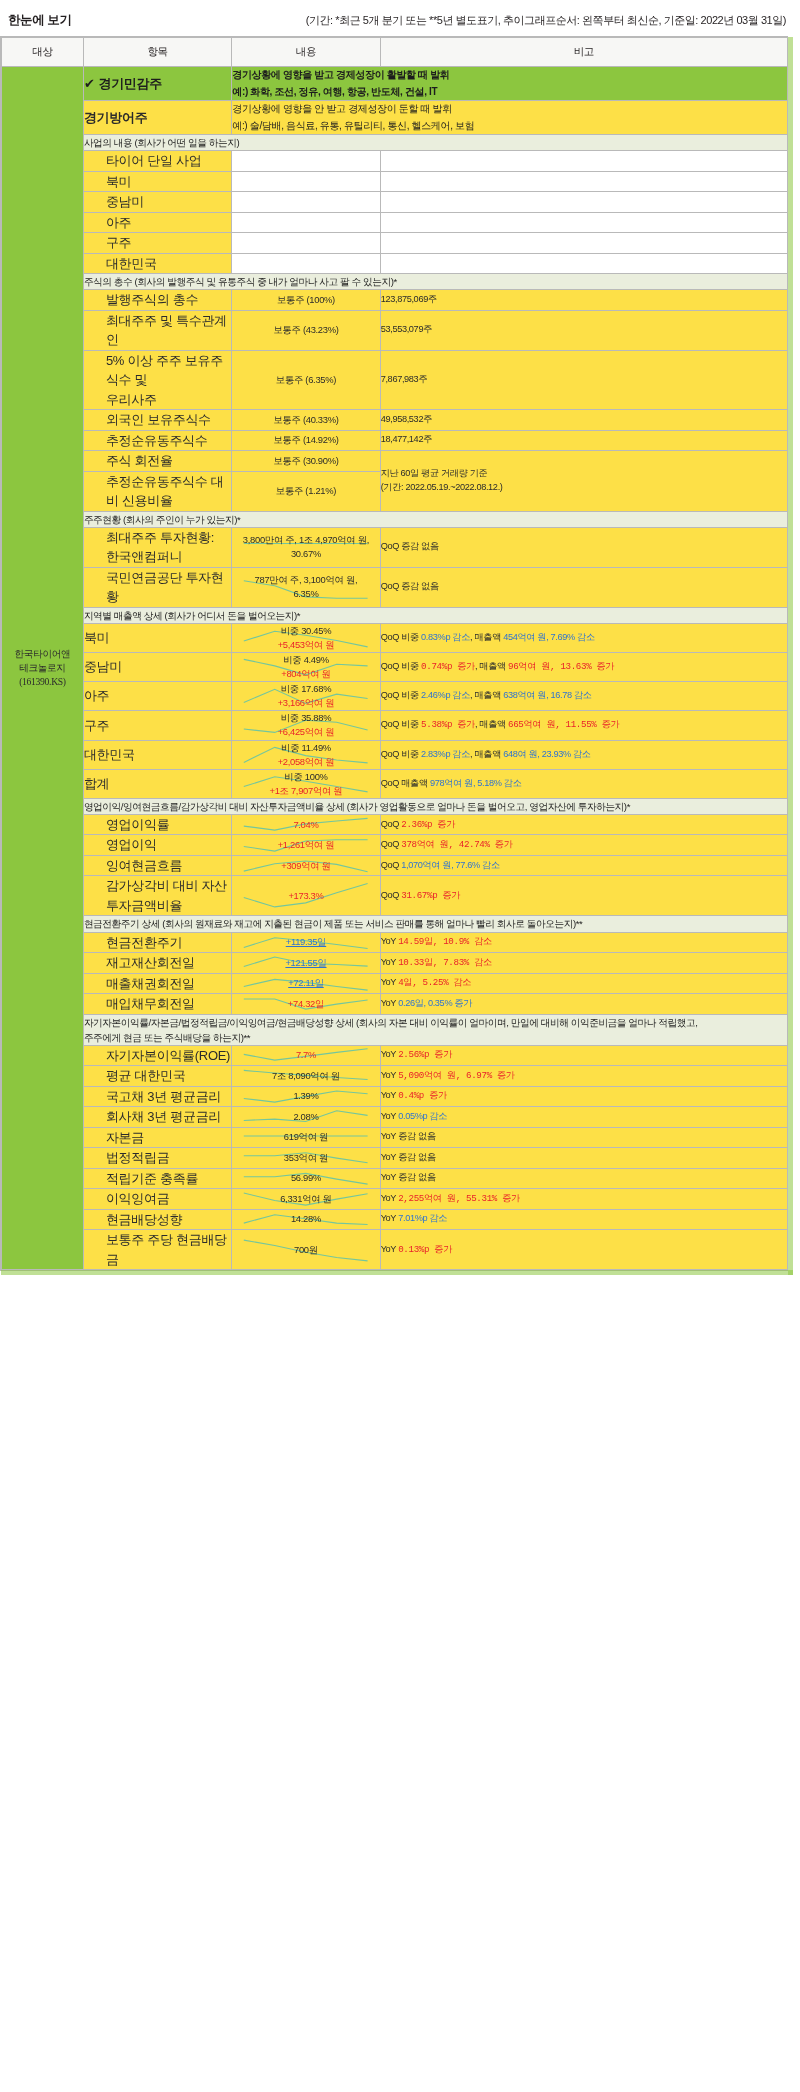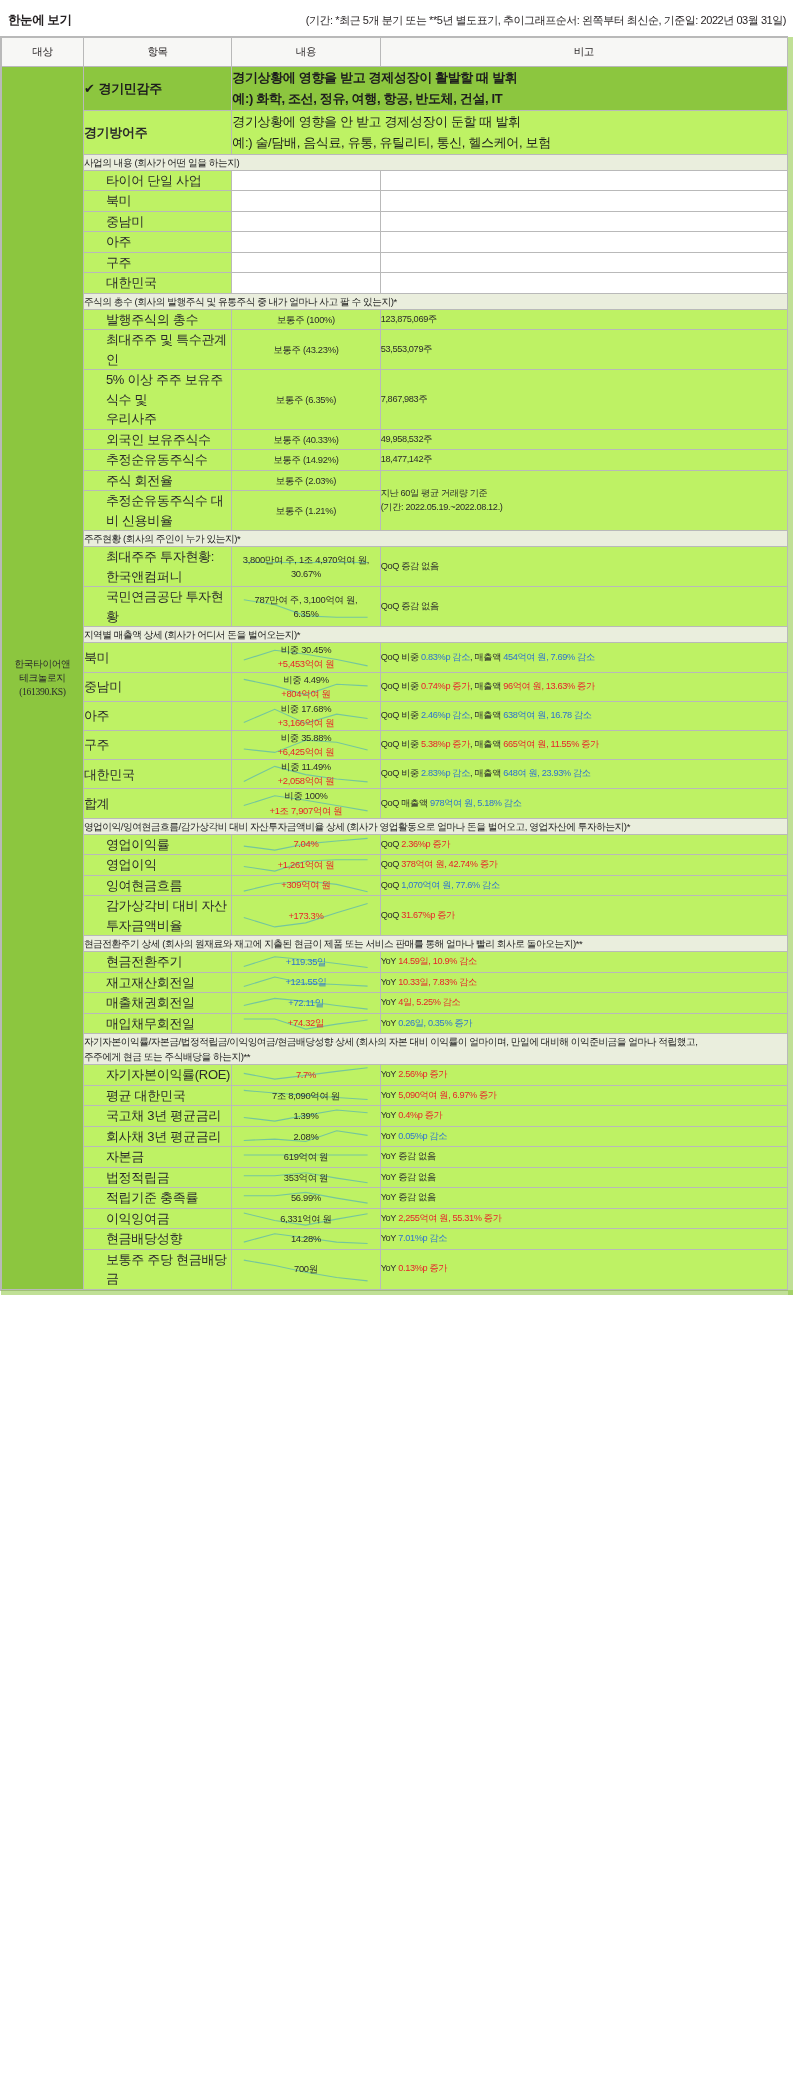--- a/index.html
+++ b/index.html
@@ -39,21 +39,21 @@
     letter-spacing: -0.45px;
     color: #231f20;
     white-space: nowrap;
     padding-bottom: 1px;
   }
   
   .frame {
     position: relative;
     border: 1px solid #b9b9b9;
     border-right: none;
-    background: #bef264;
+    background: #fde047;
   }
   .frame::after {
     content: "";
     position: absolute;
     top: 0;
     right: -5px;
     bottom: -5px;
     width: 5px;
     background: #8cc63f;
     opacity: 0.55;
@@ -146,21 +146,21 @@
     overflow: hidden;
   }
   .cell-note {
     font-size: 9.2px;
     letter-spacing: -0.35px;
     padding: 6px 6px 6px 10px;
     line-height: 1.5;
     color: #2b2b2b;
   }
   .cell-wide {
-    font-size: 13px;
+    font-size: 10px;
     letter-spacing: -0.35px;
     padding: 8px 10px;
     line-height: 1.65;
     color: #1d1d1d;
   }
   .cell-blank { background: #fff; }
 
   .check {
     display: inline-block;
     margin-right: 4px;
@@ -186,24 +186,24 @@
     stroke-width: 1.1;
     vector-effect: non-scaling-stroke;
   }
   .val {
     position: relative;
     z-index: 2;
     display: block;
   }
   .val-line { display: block; }
   .red  { color: #e8222a; }
-  .blue { color: #2f73d0; }
+  .blue { color: #2f73d0; text-decoration: underline; }
   .dark { color: #2b2b2b; }
   .nowrap { white-space: nowrap; }
-  .note-em-red  { color: #e8222a; }
+  .note-em-red  { color: #e8222a; font-family: Liberation Mono, monospace; }
   .note-em-blue { color: #2f73d0; }
 </style>
 </head>
 <body>
 
 <div class="page">
 
   <div class="titlebar">
     <div class="title">한눈에 보기</div>
     <div class="period-note">(기간: *최근 5개 분기 또는 **5년 별도표기, 추이그래프순서: 왼쪽부터 최신순, 기준일: 2022년 03월 31일)</div>
@@ -312,21 +312,21 @@
             <td class="cell-item indent2">
               <div>추정순유동주식수</div>
             </td>
             <td class="cell-content">보통주 (14.92%)</td>
             <td class="cell-note">18,477,142주</td>
           </tr>
           <tr>
             <td class="cell-item indent2">
               <div>주식 회전율</div>
             </td>
-            <td class="cell-content">보통주 (2.03%)</td>
+            <td class="cell-content">보통주 (30.90%)</td>
             <td class="cell-note" rowspan="2">
               <div>지난 60일 평균 거래량 기준</div>
               <div>(기간: 2022.05.19.~2022.08.12.)</div>
             </td>
           </tr>
           <tr>
             <td class="cell-item indent2">
               <div>추정순유동주식수 대비 신용비율</div>
             </td>
             <td class="cell-content">보통주 (1.21%)</td>

